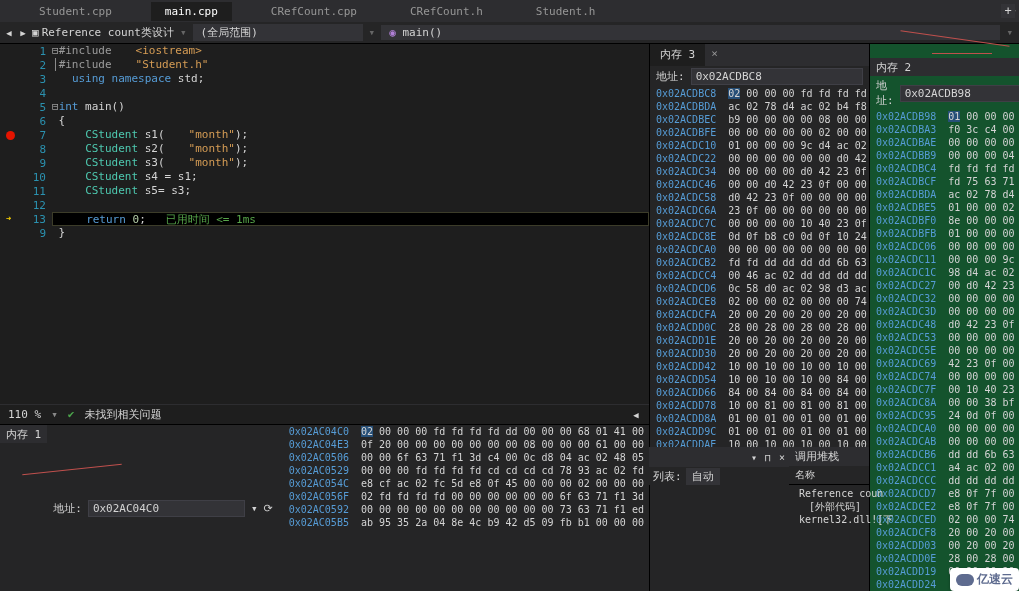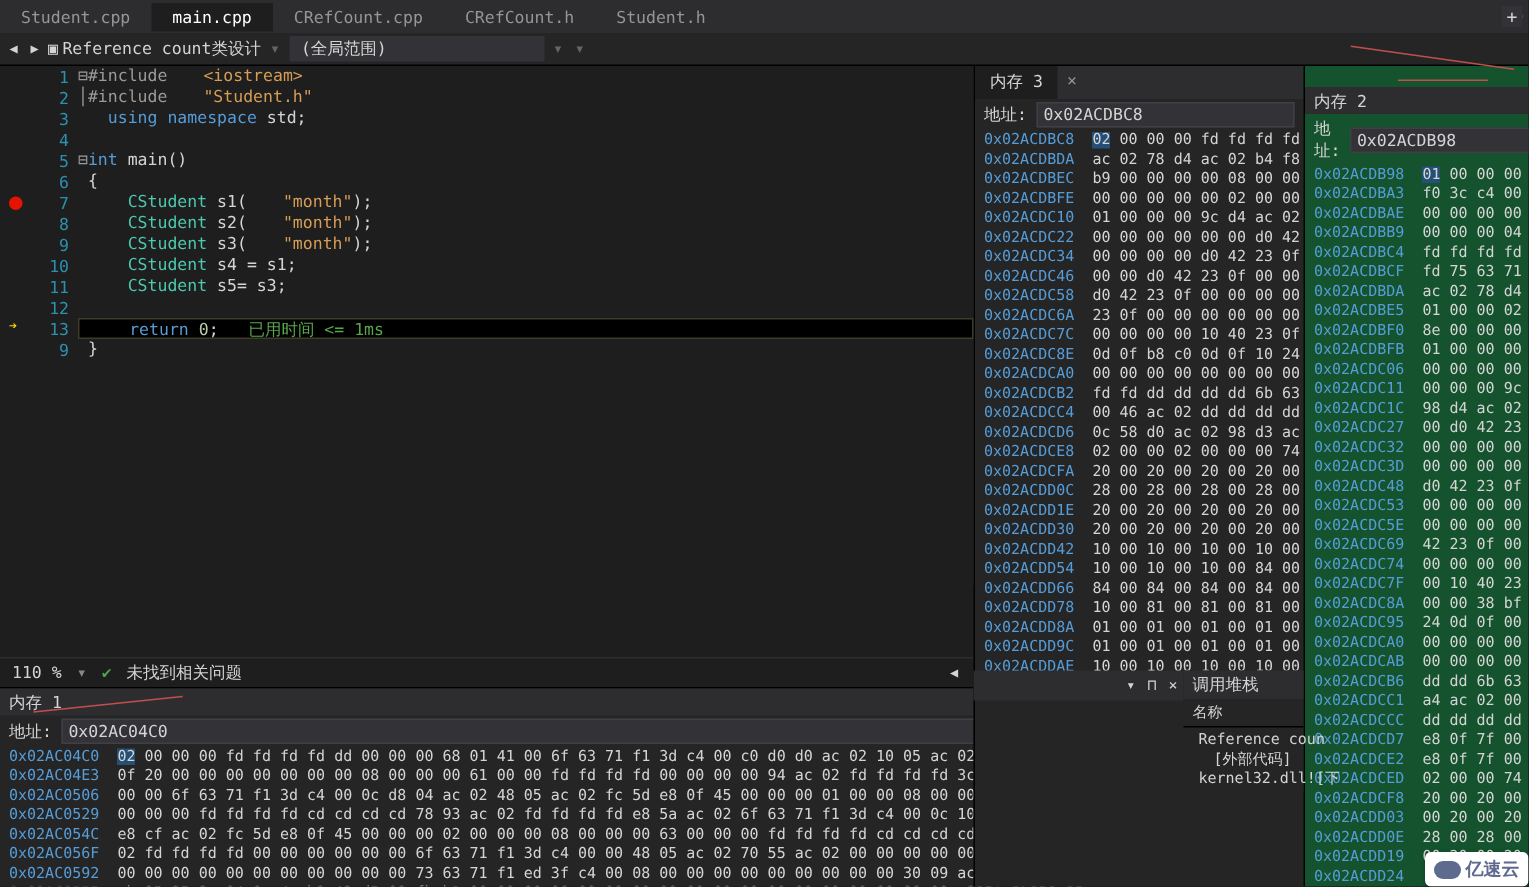--- a/index.html
+++ b/index.html
@@ -1,18 +1,18 @@
 <!DOCTYPE html>
 <html><head>
 <meta charset="utf-8">
 <style>
 * { margin: 0; padding: 0; box-sizing: border-box; }
 body { font-family: Consolas, 'Microsoft YaHei', monospace; font-size: 11px; background: #1e1e1e; color: #d4d4d4; width: 1019px; height: 591px; overflow: hidden; position: relative; }
 .tabs { display: flex; height: 22px; background: #2d2d30; align-items: center; }
-.tab { padding: 3px 14px; color: #969696; cursor: pointer; font-size: 11px; }
+.tab { padding: 3px 14px; color: #969696; cursor: pointer; font-size: 11px; margin-left: 25px; }
 .tab.active { background: #1e1e1e; color: #fff; }
 .toolbar { display: flex; height: 22px; background: #252526; align-items: center; border-bottom: 1px solid #000; gap: 4px; padding: 0 4px; font-size: 11px; }
 .dropdown-scope { background: #333337; color: #d4d4d4; padding: 1px 8px; font-size: 11px; min-width: 170px; }
 .main-area { display: flex; height: calc(100% - 44px); }
 .editor-col { width: 649px; display: flex; flex-direction: column; }
 .editor { flex: 1; display: flex; background: #1e1e1e; position: relative; }
 .gutter { width: 52px; }
 .gutter-row { display: flex; height: 14px; align-items: center; justify-content: flex-end; padding-right: 6px; color: #2b91af; font-size: 11px; position: relative; }
 .bp { position: absolute; left: 6px; width: 9px; height: 9px; border-radius: 50%; background: #e51400; top: 3px; }
 .arrow-y { position: absolute; left: 6px; color: #ffd700; font-size: 9px; top: 1px; }
@@ -21,21 +21,21 @@
 .code-row.hl { background: #000000; border: 1px solid #3c3c29; }
 .k-blue { color: #569cd6; }
 .k-type { color: #4ec9b0; }
 .k-str { color: #d69d55; padding-left: 24px; }
 .k-pp { color: #9b9b9b; }
 .k-num { color: #b5cea8; }
 .k-comment { color: #57a64a; }
 .minimap-plus { position: absolute; right: 4px; top: 4px; width: 14px; height: 14px; background: #333337; color: #d4d4d4; text-align: center; line-height: 14px; font-size: 12px; }
 .status-ed { height: 20px; background: #1e1e1e; border-top: 1px solid #2d2d30; display: flex; align-items: center; padding: 0 8px; gap: 10px; font-size: 11px; margin-top: 47px; }
 .check { color: #4ca64c; }
-.mem1-panel { height: 133px; background: #252526; border-top: 1px solid #000; display: flex; flex-direction: column; }
+.mem1-panel { height: 167px; background: #252526; border-top: 1px solid #000; display: flex; flex-direction: row; }
 .panel-title { height: 18px; background: #2d2d30; padding: 2px 6px; font-size: 11px; color: #d4d4d4; }
 .addr-bar { display: flex; align-items: center; padding: 2px 6px; gap: 6px; font-size: 11px; }
 .addr-input { background: #333337; color: #d4d4d4; border: 1px solid #3f3f46; padding: 1px 4px; flex: 1; font-family: inherit; font-size: 11px; }
 .hex-body { flex: 1; overflow: hidden; font-family: Consolas, monospace; font-size: 10px; line-height: 13px; color: #d4d4d4; padding: 0 6px; }
 .hex-row { white-space: pre; }
 .hex-addr { color: #569cd6; }
 .hex-sel { background: #264f78; }
 .mem3-col { width: 220px; border-left: 1px solid #000; background: #252526; display: flex; flex-direction: column; }
 .mem3-tabs { display: flex; height: 22px; background: #2d2d30; }
 .mem3-tab { padding: 3px 10px; background: #1e1e1e; color: #d4d4d4; font-size: 11px; }
@@ -74,20 +74,24 @@
 <div class="toolbar">
   <span class="nav-ic">◀</span>
   <span class="nav-ic">▶</span>
   <span style="display:flex;align-items:center;gap:3px">
     <span>▣</span>
     <span>Reference count类设计</span>
   </span>
   <span class="hd-sep">▾</span>
   <span class="dropdown-scope">(全局范围)</span>
   <span class="hd-sep">▾</span>
+  <span style="flex:1" class="dropdown-scope">
+    <span style="color:#b180d7">◉ </span>
+    <span>main()</span>
+  </span>
   <span class="hd-sep">▾</span>
   <span class="minimap-plus">+</span>
 </div>
 
 <div class="main-area">
 
   <div class="editor-col">
     <div class="editor">
       <div class="gutter">
         <div class="gutter-row">1</div>
@@ -183,20 +187,24 @@
         <div class="hex-row"><span class="hex-addr">0x02ACDD78</span>  10 00 81 00 81 00 81 00 81 00 81 00 81 0</div>
         <div class="hex-row"><span class="hex-addr">0x02ACDD8A</span>  01 00 01 00 01 00 01 00 01 00 01 00 01 0</div>
         <div class="hex-row"><span class="hex-addr">0x02ACDD9C</span>  01 00 01 00 01 00 01 00 01 00 01 00 01 0</div>
         <div class="hex-row"><span class="hex-addr">0x02ACDDAE</span>  10 00 10 00 10 00 10 00 10 00 10 00 10 0</div>
       </div>
 
     <div style="position:absolute; left:649px; top:447px; width:140px; height:20px; background:#2d2d30; display:flex; align-items:center; justify-content:flex-end; padding-right:4px; gap:8px; font-size:10px">
       <span>▾</span>
       <span>⊓</span>
       <span>×</span>
+    </div>
+    <div style="position:absolute; left:649px; top:467px; width:140px; height:18px; background:#252526; display:flex; align-items:center; padding:0 4px; gap:4px">
+      <span>列表:</span>
+      <span class="auto-dd">自动</span>
     </div>
 
     <div style="position:absolute; left:789px; top:447px; width:80px; background:#252526">
       <div class="stack-head">
         <span>调用堆栈</span>
       </div>
       <div style="padding:2px 6px; font-size:10px; border-bottom:1px solid #000">名称</div>
       <div class="stack-body" id="stack-body">
           <div class="stack-row">
             <span class="sic sic-y"></span>

